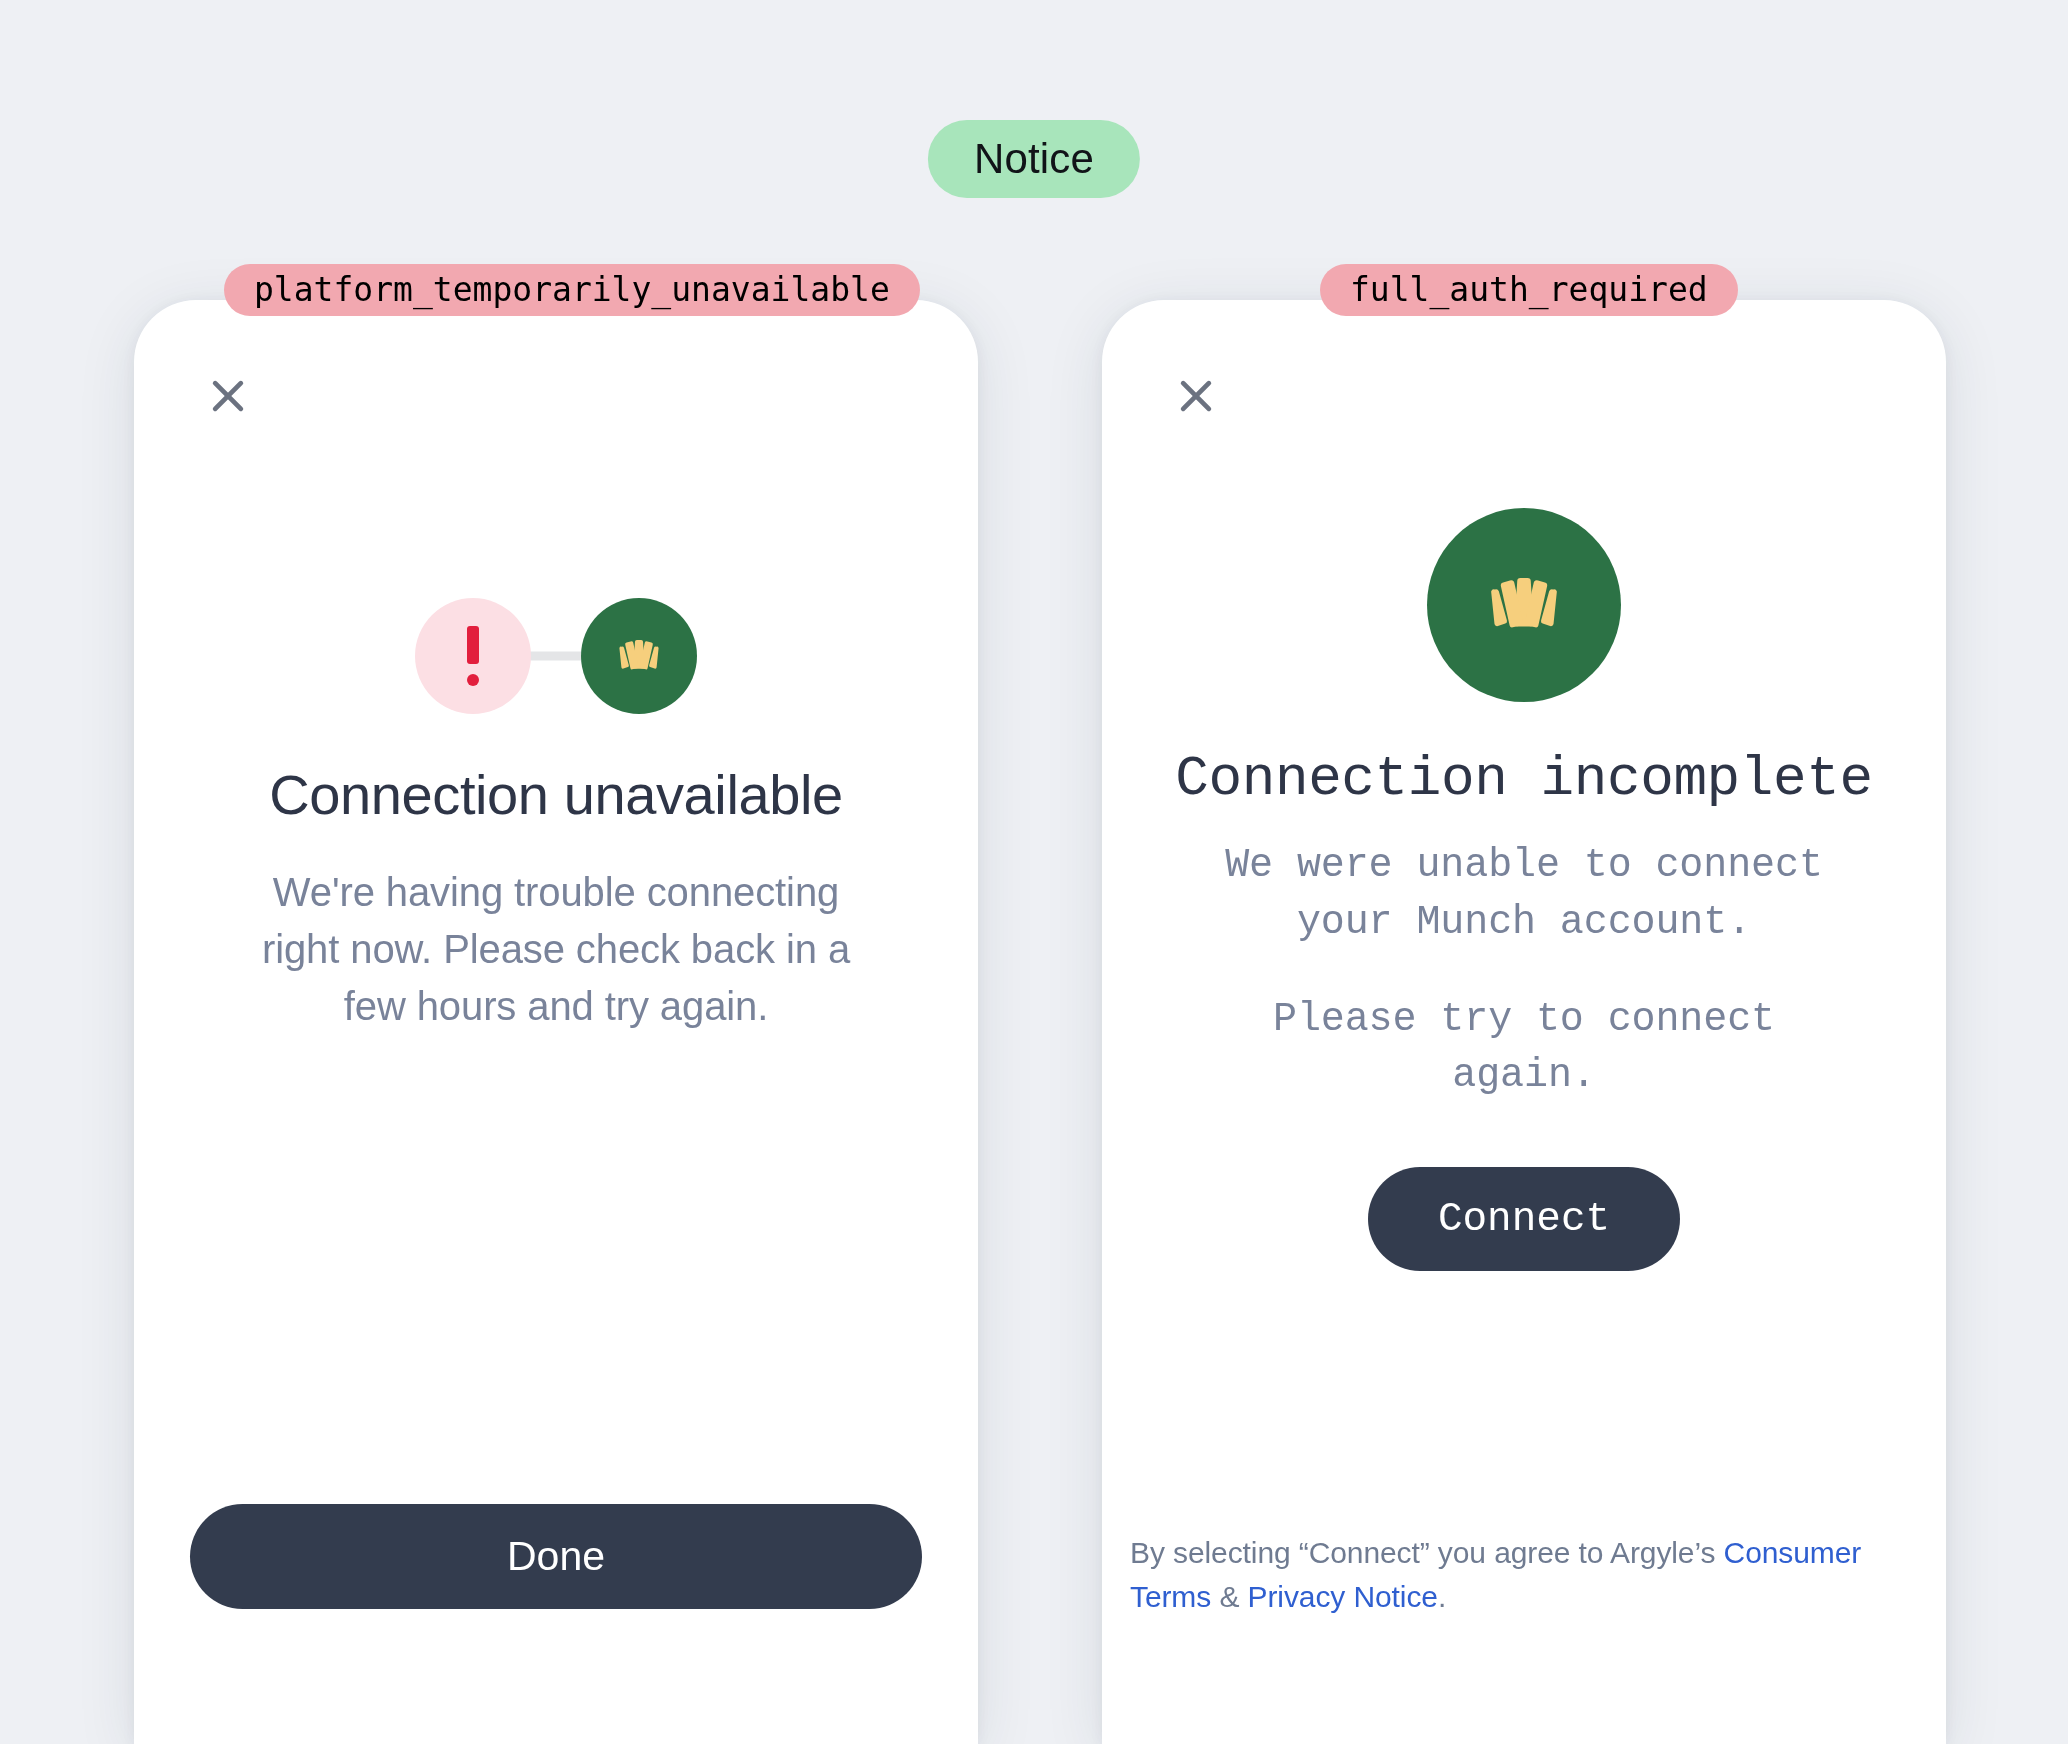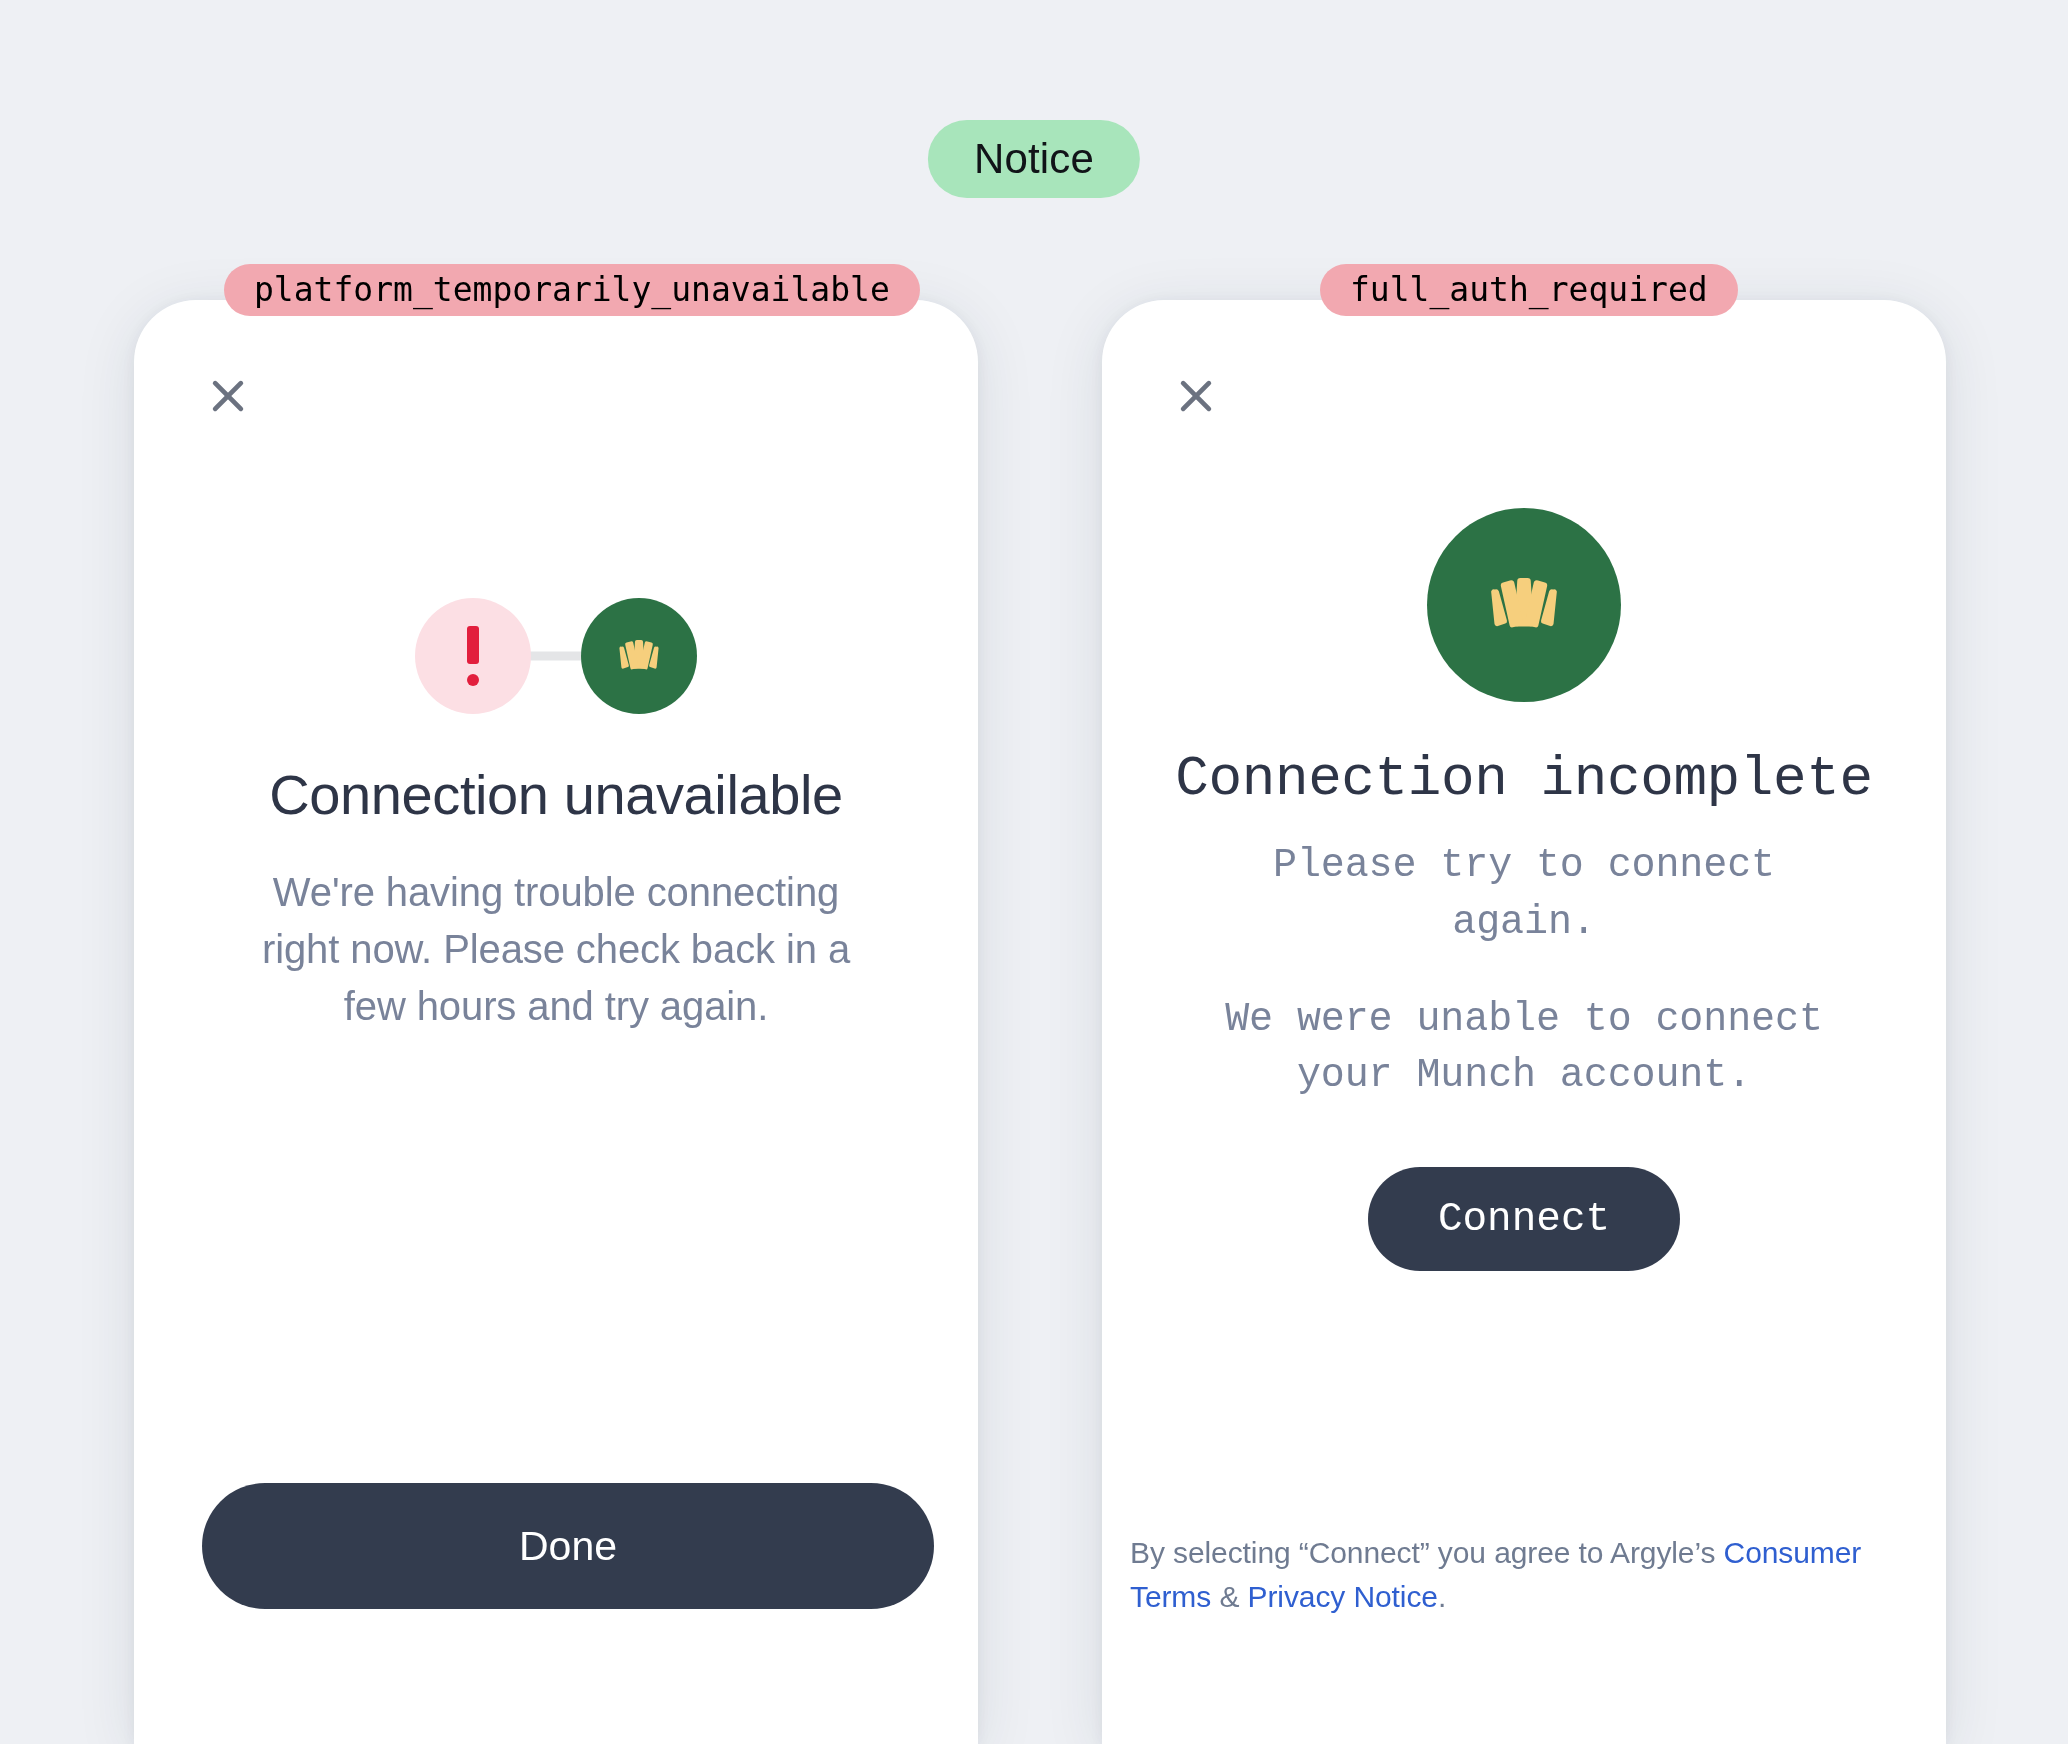--- a/index.html
+++ b/index.html
@@ -205,24 +205,24 @@
     border-radius: 999px;
     font-family: inherit;
     font-size: 41px;
     font-weight: 400;
     line-height: 1;
     cursor: pointer;
     text-align: center;
   }
   .btn-done {
     position: absolute;
-    left: 68px;
+    left: 56px;
     bottom: 135px;
     width: 732px;
-    height: 126px;
+    height: 105px;
   }
   .btn-connect {
     margin-top: 62px;
     padding: 0 70px;
     height: 104px;
   }
 
   
   .legal {
     position: absolute;
@@ -305,22 +305,22 @@
               <path d="M46.5 24 h7 a3 3 0 0 1 3 3 l2.5 41 a2.5 2.5 0 0 1 -2.5 2.6 h-13 a2.5 2.5 0 0 1 -2.5 -2.6 l2.5 -41 a3 3 0 0 1 3 -3 z"></path>
               <path d="M63.5 26.5 l6.6 1.9 a3 3 0 0 1 2.1 3.6 l-8.4 37.6 a2.5 2.5 0 0 1 -3 1.9 l-8.1 -1.8 a2.5 2.5 0 0 1 -1.9 -2.9 l8.6 -38.4 a3 3 0 0 1 4.1 -1.9 z"></path>
               <path d="M36.5 26.5 a3 3 0 0 1 4.1 1.9 l8.6 38.4 a2.5 2.5 0 0 1 -1.9 2.9 l-8.1 1.8 a2.5 2.5 0 0 1 -3 -1.9 l-8.4 -37.6 a3 3 0 0 1 2.1 -3.6 z"></path>
               <path d="M78 35 a3 3 0 0 1 3.6 2.1 l-3.2 31 a2.5 2.5 0 0 1 -3.3 2.1 l-7.1 -2.4 a2.5 2.5 0 0 1 -1.6 -3 l7.8 -28 a3 3 0 0 1 3.8 -1.8 z"></path>
               <path d="M22 35 a3 3 0 0 1 3.8 1.8 l7.8 28 a2.5 2.5 0 0 1 -1.6 3 l-7.1 2.4 a2.5 2.5 0 0 1 -3.3 -2.1 l-3.2 -31 a3 3 0 0 1 3.6 -2.1 z"></path>
             </g>
           </svg>
         </div>
 
         <h1 class="headline">Connection incomplete</h1>
+        <p class="body-text">We were unable to connect your Munch account.</p>
         <p class="body-text">Please try to connect again.</p>
-        <p class="body-text">We were unable to connect your Munch account.</p>
 
         <button class="btn btn-connect">Connect</button>
       </div>
 
       <div class="legal">
         <span>By selecting “Connect” you agree to Argyle’s </span><a href="#">Consumer Terms</a><span> &amp; </span><a href="#">Privacy Notice</a><span>.</span>
       </div>
     </div>
 
     <div class="code-badge">full_auth_required</div>

